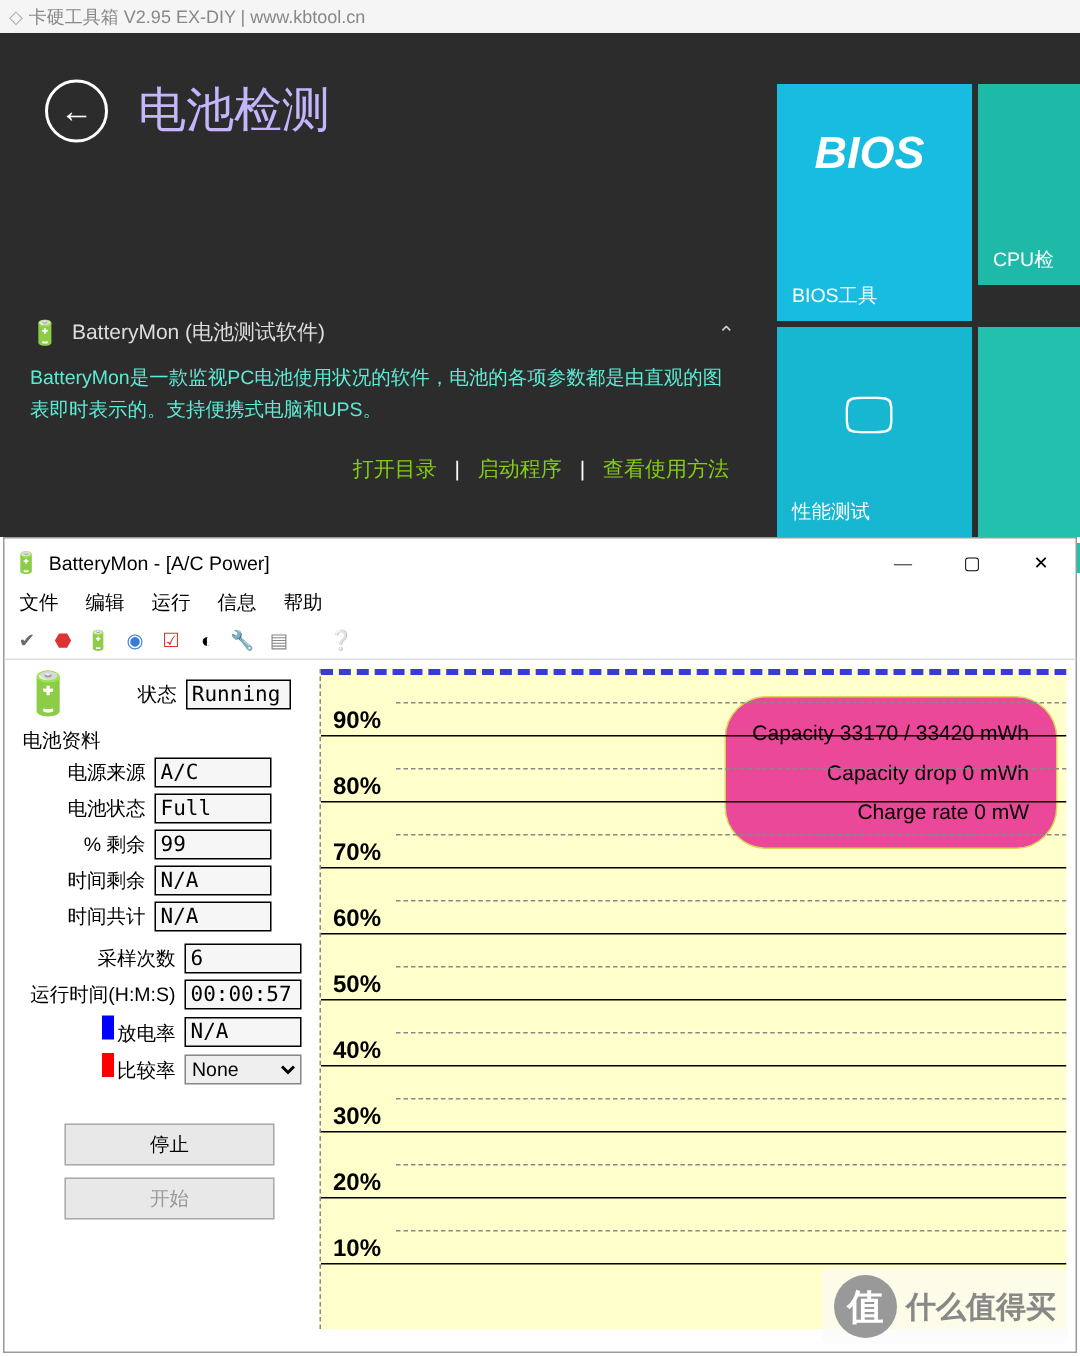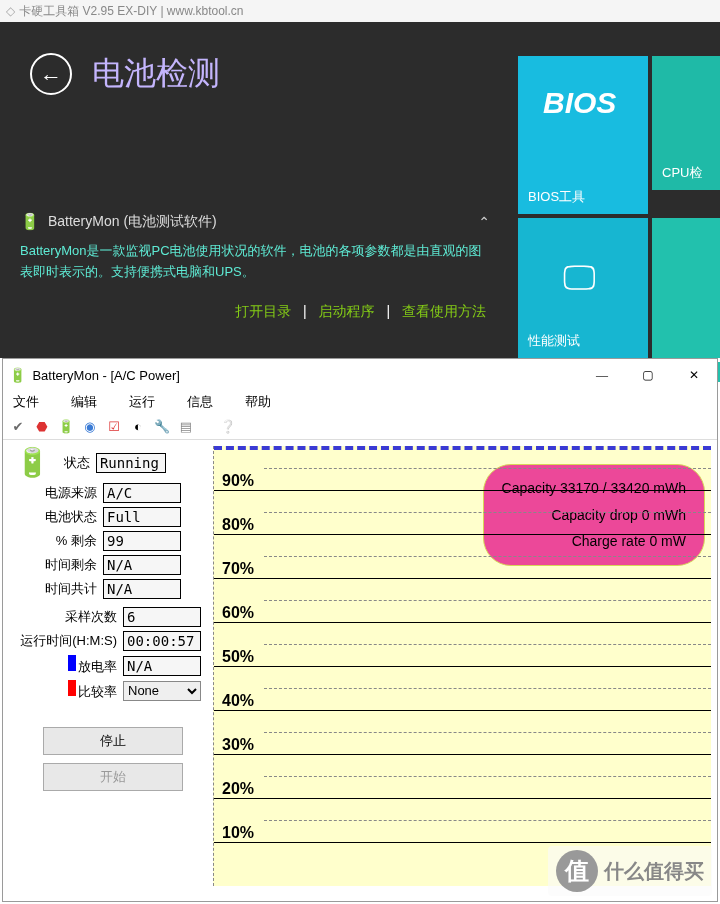--- a/index.html
+++ b/index.html
@@ -94,33 +94,33 @@
 }
 .bm-titlebar {
   height: 32px;
   display: flex; align-items: center;
   font-size: 13px;
   padding-left: 6px;
 }
 .bm-titlebar .bm-ic { margin-right:6px; font-size:14px;}
 .bm-win-ctrls { margin-left: auto; display:flex;}
 .bm-win-ctrls div { width:46px; height:32px; display:flex; align-items:center; justify-content:center; font-family:"Segoe UI"; font-size:12px; cursor:pointer;}
-.bm-menubar { display:flex; gap:32px; padding:2px 10px; font-size:13px;}
+.bm-menubar { display:flex; gap:18px; padding:2px 10px; font-size:13px;}
 .bm-menubar span{ cursor:pointer;}
 .bm-toolbar { display:flex; gap:6px; padding:4px 6px; border-bottom:1px solid #ddd; align-items:center;}
 .tb-btn { width:18px; height:18px; display:flex; align-items:center; justify-content:center; font-size:13px; cursor:pointer;}
 .bm-body { display:flex; height:calc(100% - 90px);}
 .bm-left { width:210px; padding:6px 8px; font-size:13px;}
 .bm-left .batt-ic{ font-size:32px; margin:4px 0 0 8px; display:inline-block;}
 .form-grid { display:grid; grid-template-columns:92px 78px; row-gap:4px; align-items:center; margin-top:0;}
 .form-grid label { text-align:right; padding-right:6px; font-size:13px;}
 .form-grid .val { font-family:"SimSun",monospace; font-size:14px; border:1px solid #000; background:#f6f6f6; padding:0 3px; height:20px; line-height:18px;}
 .section-h { font-size:13px; margin:6px 0 2px 4px;}
 .first-row{display:flex;align-items:center;margin-bottom:4px;}
-.first-row label{width:92px;text-align:right;padding-right:6px;font-size:13px;}
+.first-row label{width:92px;text-align:right;padding-right:6px;font-size:13px;margin-left:28px;}
 .first-row .val{font-family:"SimSun",monospace;font-size:14px;border:1px solid #000;background:#f6f6f6;padding:0 3px;height:20px;line-height:18px;width:70px;}
 .color-sw{ width:8px; height:16px; display:inline-block; margin-right:2px;}
 .bm-select{ font-size:13px; border:1px solid #888; height:20px;}
 .bm-btns{ margin-top:26px; display:flex; flex-direction:column; gap:8px; padding-left:32px;}
 .bm-btn{ width:140px; height:28px; border:1px solid #aaa; background:#e8e8e8; font-size:13px; cursor:pointer;}
 .bm-btn.disabled{ color:#999;}
 .bm-chart{
   flex:1; position:relative; background:#ffffcc; margin:6px 6px 6px 0;
   border-left:1px dashed #888; overflow:hidden;
 }
@@ -226,20 +226,21 @@
     <span class="tb-btn" style="color:#3a7bd5">❔</span>
   </div>
 
   <div class="bm-body">
     <div class="bm-left">
       <div class="first-row">
         <span class="batt-ic" style="margin:0 6px 0 4px;font-size:28px;">🔋</span>
         <label style="width:40px;">状态</label>
         <span class="val">Running</span>
       </div>
+      <div class="section-h">电池资料</div>
       <div class="form-grid">
         <label>电源来源</label>
         <span class="val">A/C</span>
         <label>电池状态</label>
         <span class="val">Full</span>
         <label>% 剩余</label>
         <span class="val">99</span>
         <label>时间剩余</label>
         <span class="val">N/A</span>
         <label>时间共计</label>

